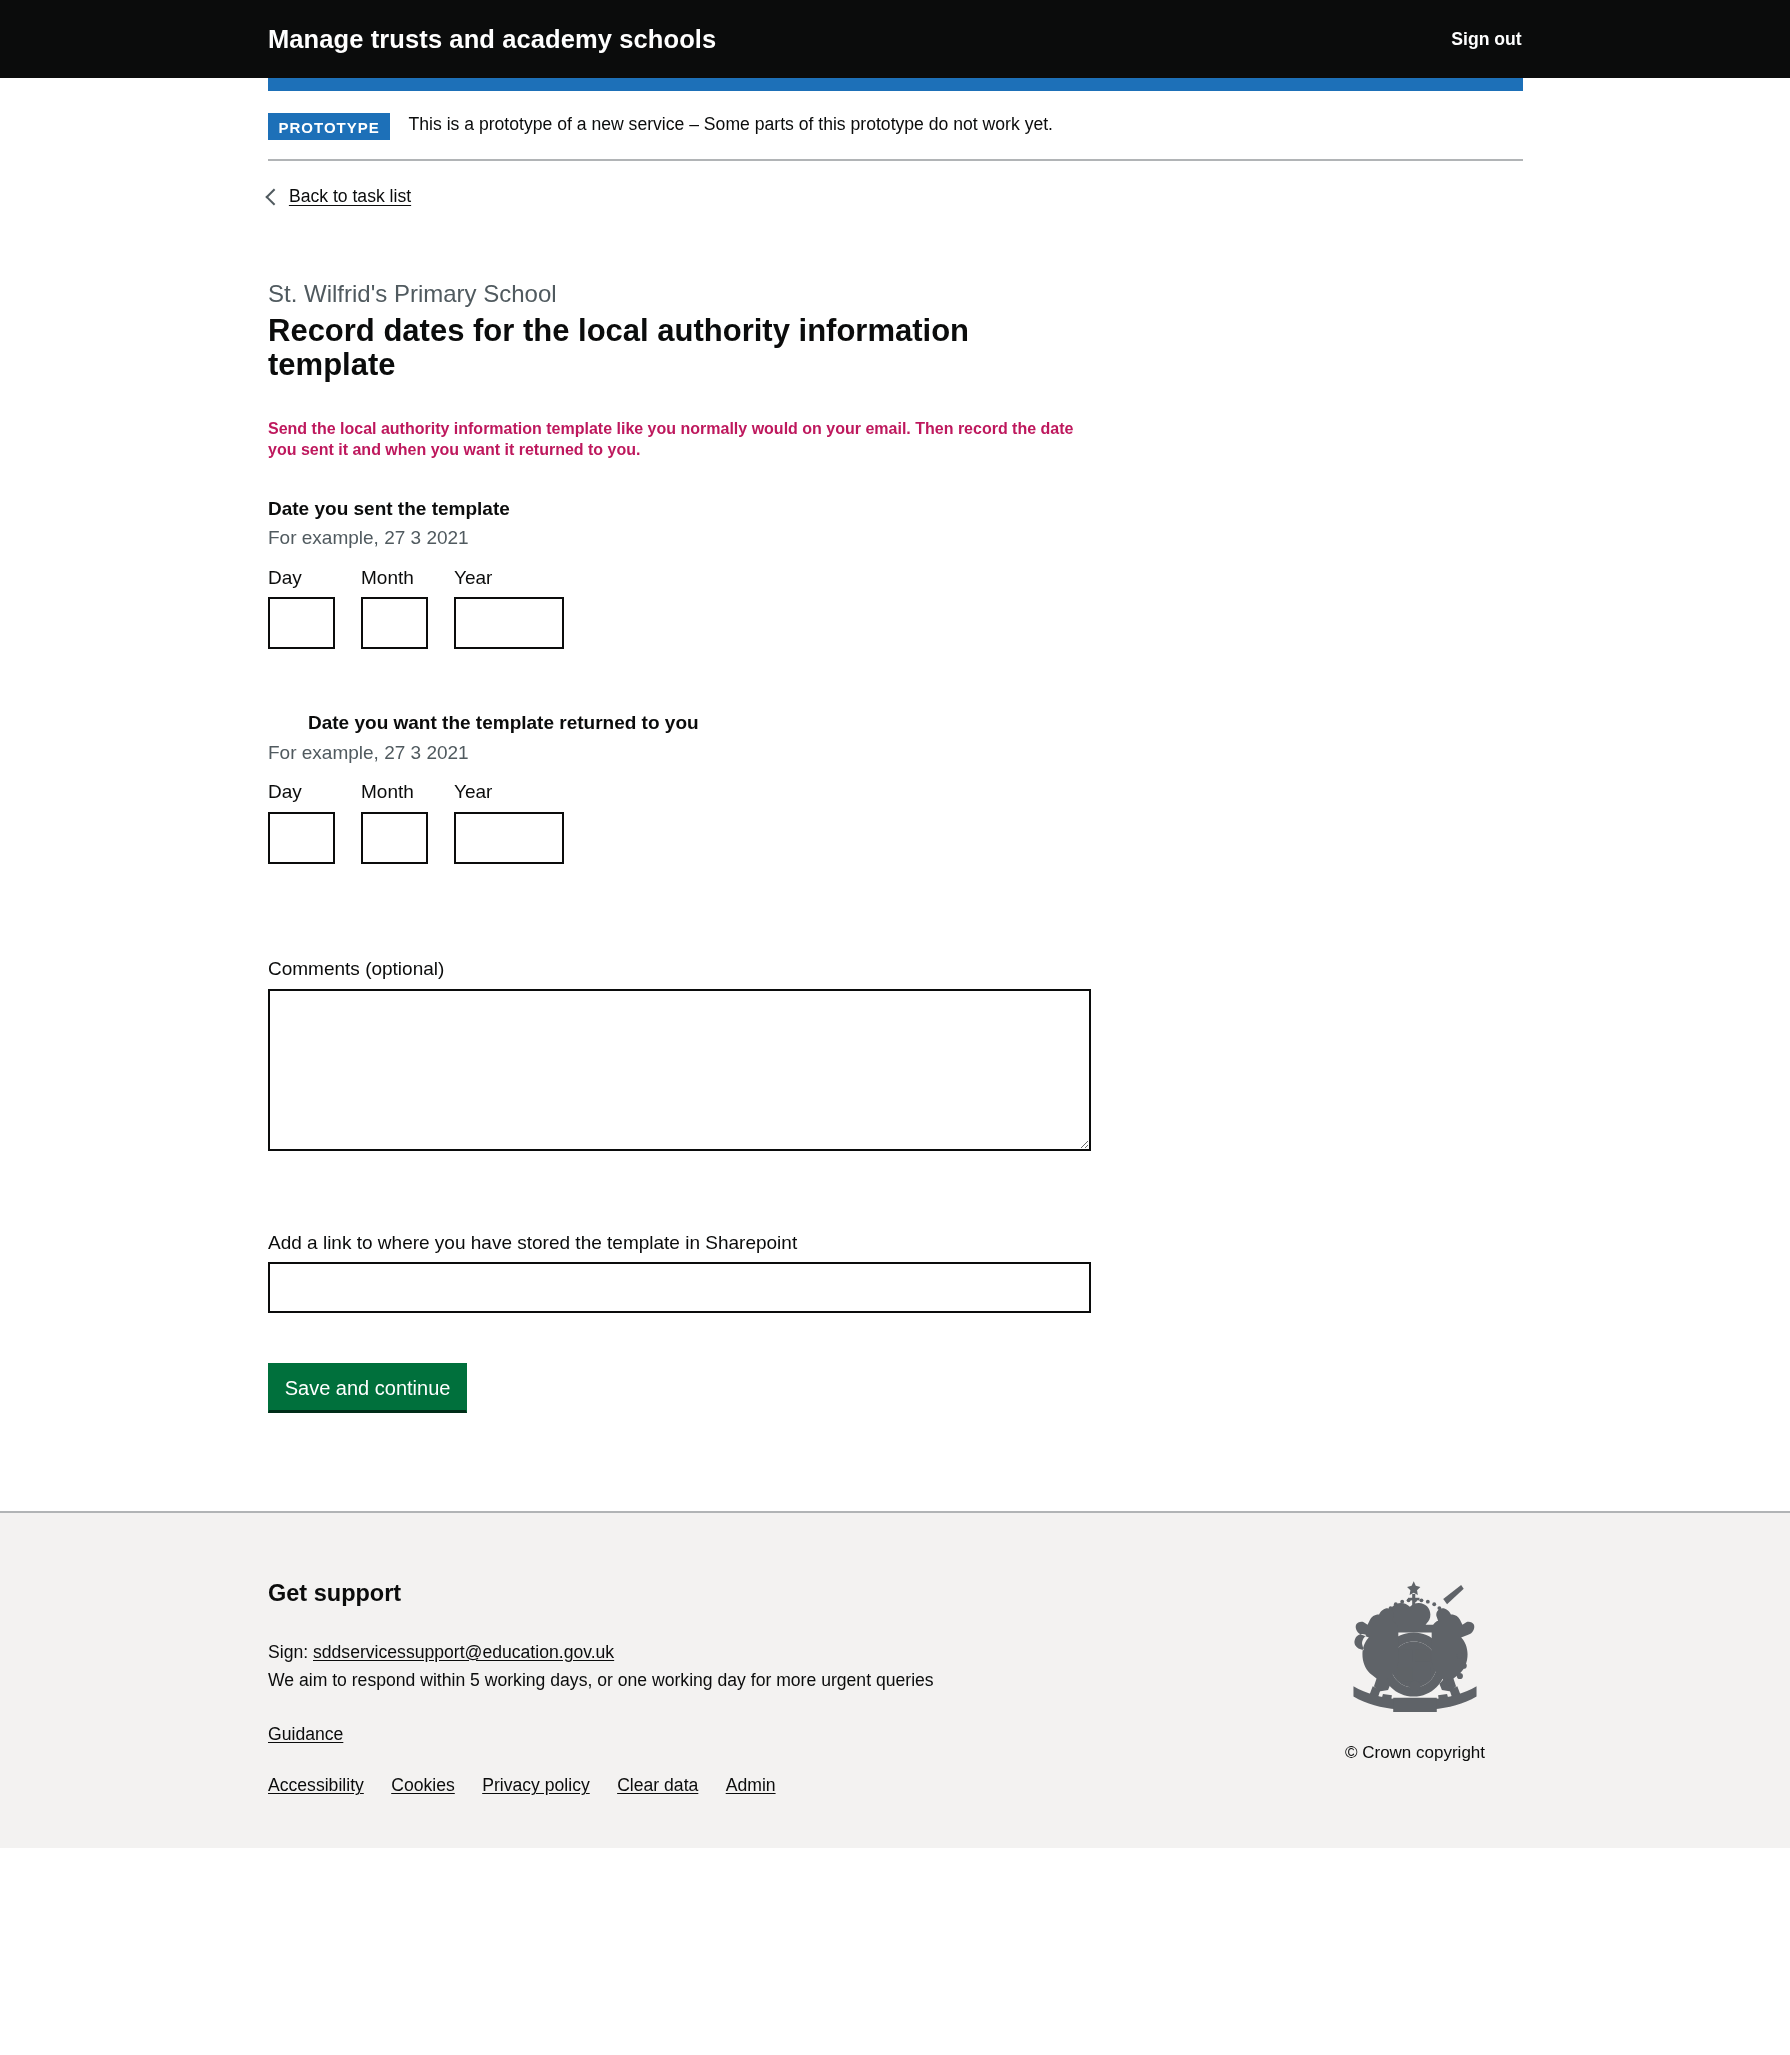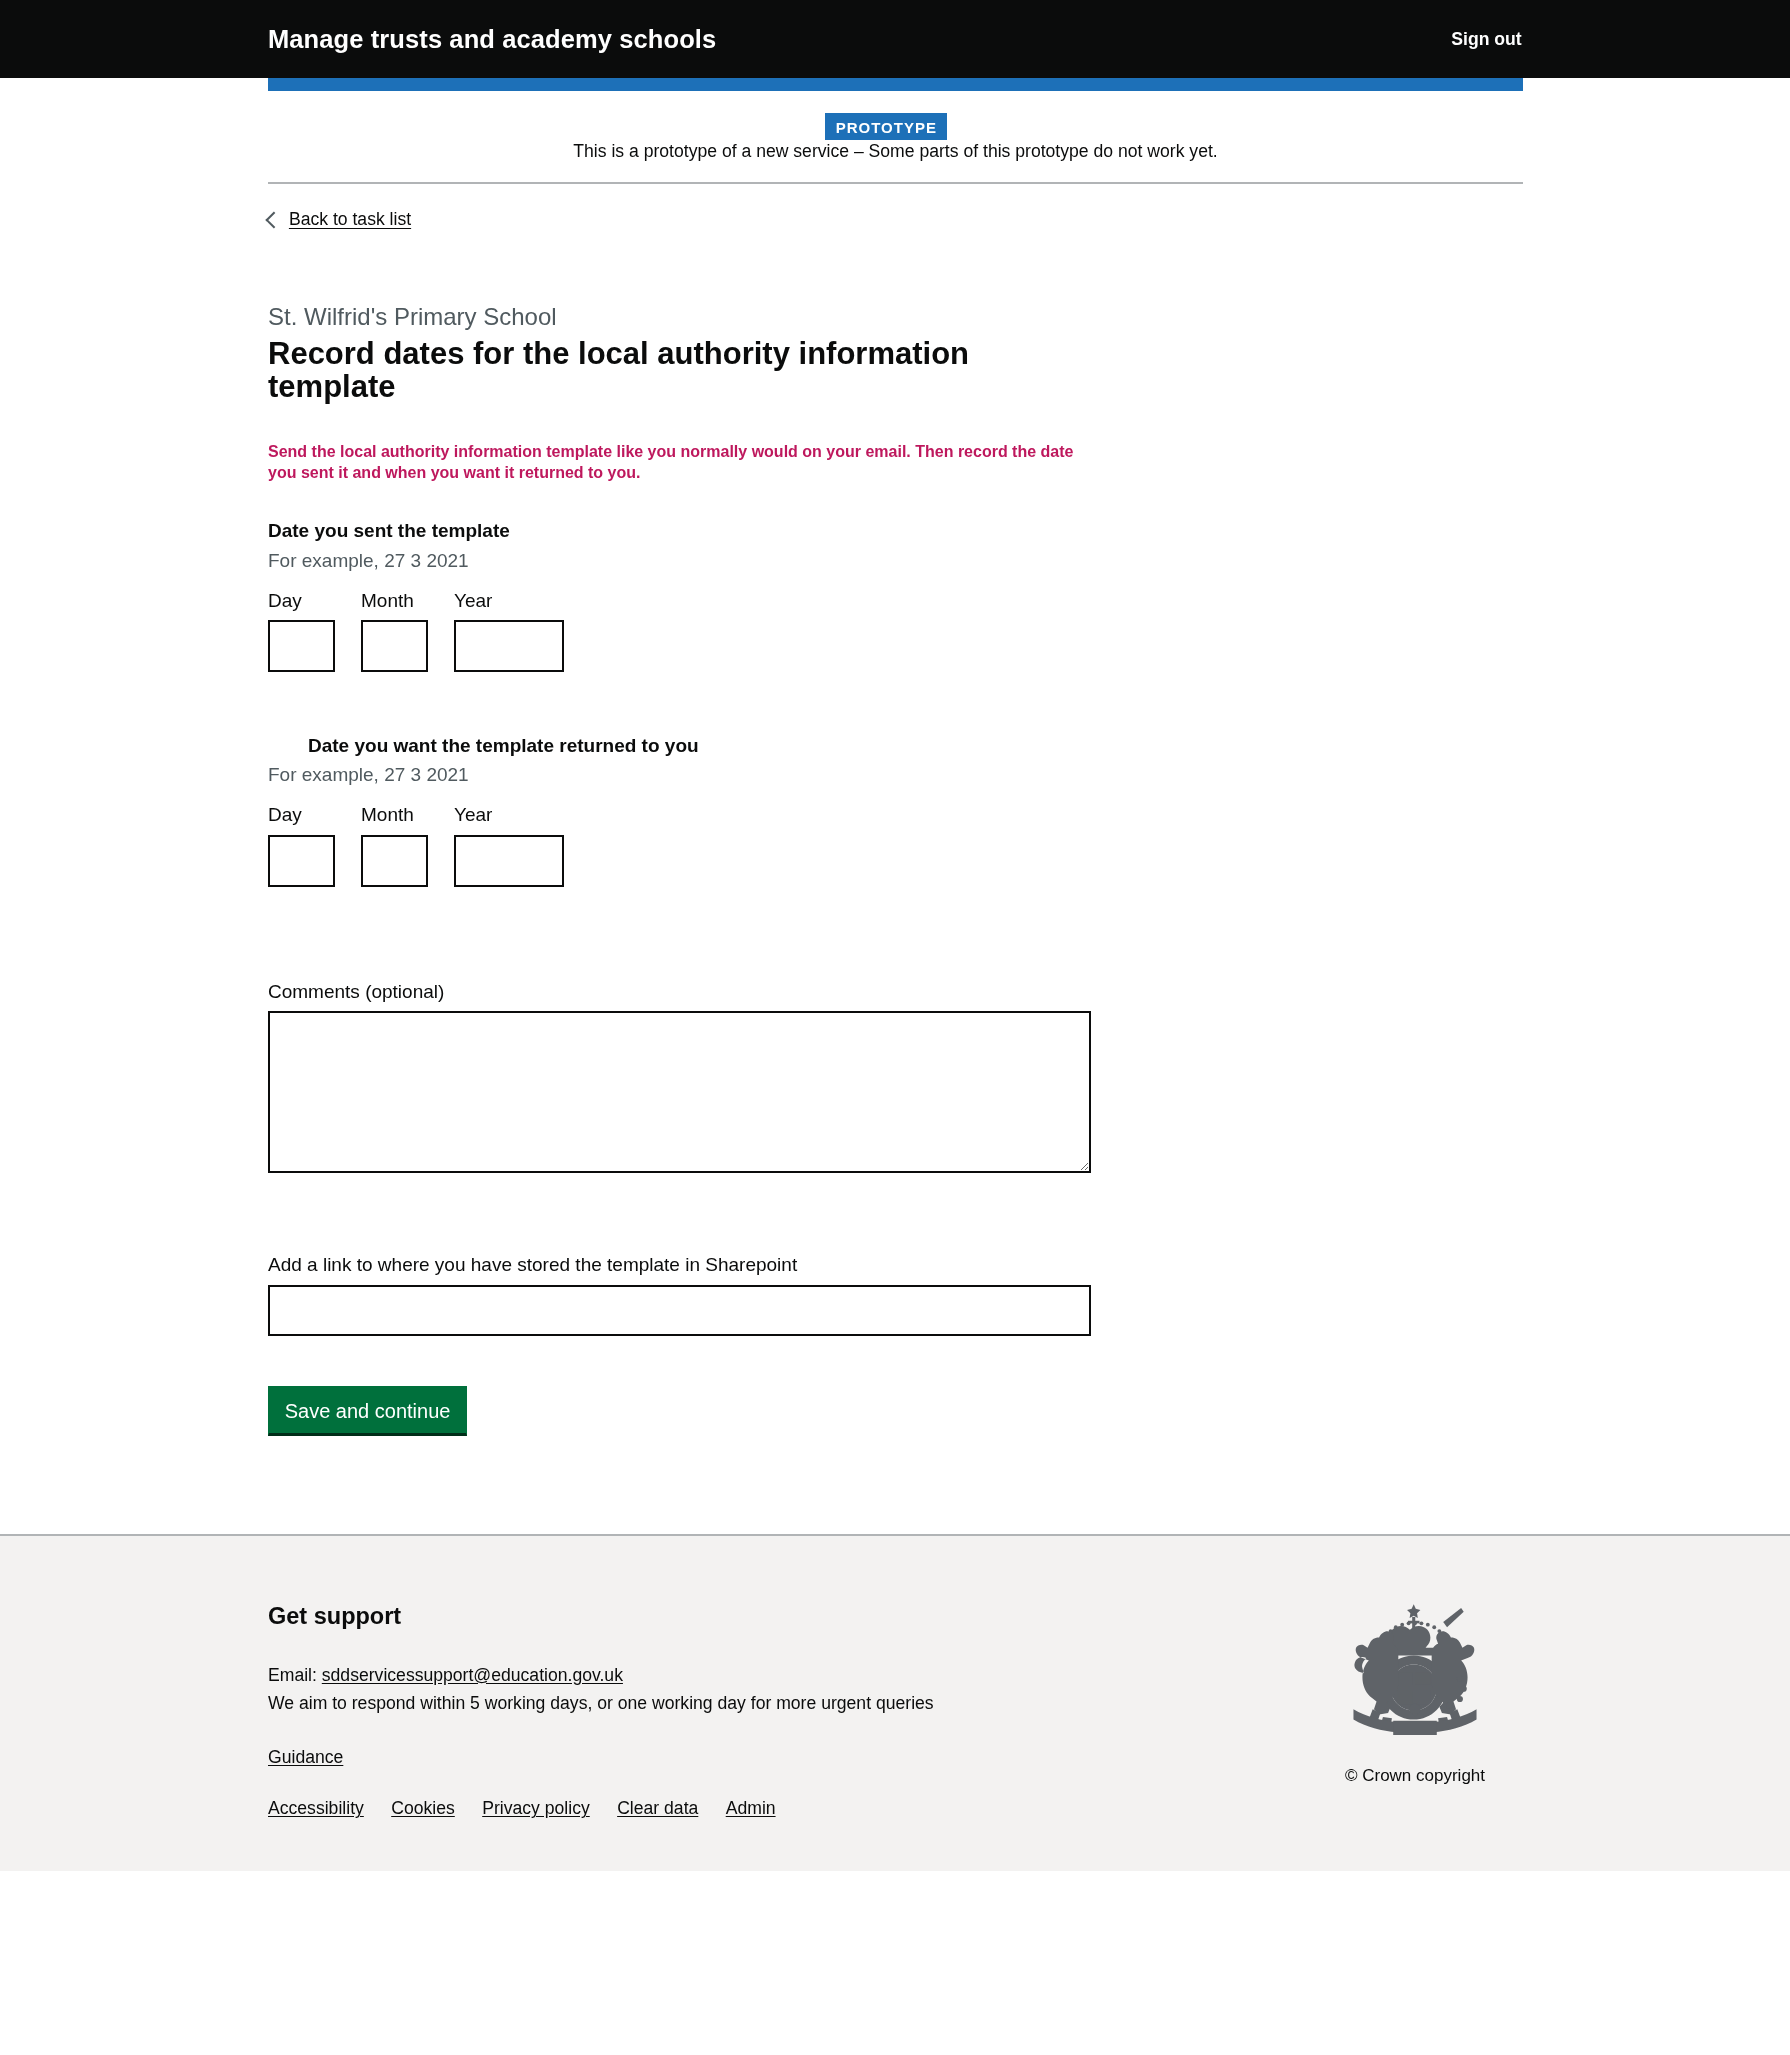--- a/index.html
+++ b/index.html
@@ -61,22 +61,20 @@
 
   
   .container {
     width: 1255px;
     margin: 0 auto;
   }
   .phase-banner {
     padding: 22px 0 18.3px 0;
     border-bottom: 2px solid #b1b4b6;
     display: flex;
-    align-items: center;
-    flex-direction: column;
   }
   .phase-tag {
     display: inline-block;
     background: #1d70b8;
     color: #ffffff;
     font-size: 15px;
     font-weight: bold;
     letter-spacing: 1px;
     text-transform: uppercase;
     padding: 6.5px 10.5px 5.9px 10.5px;
@@ -410,21 +408,21 @@
     </main>
   </div>
 
   <footer class="gov-footer">
     <div class="footer-inner">
 
       <div class="footer-left">
         <h2 class="footer-heading">Get support</h2>
 
         <p class="footer-text">
-          <span>Email:</span>
+          <span>Sign:</span>
           <a href="#" class="footer-link">sddservicessupport@education.gov.uk</a>
         </p>
 
         <p class="footer-text">We aim to respond within 5 working days, or one working day for more urgent queries</p>
 
         <div class="guidance-row">
           <a href="#" class="guidance-link">Guidance</a>
         </div>
 
         <nav class="footer-meta-links">

